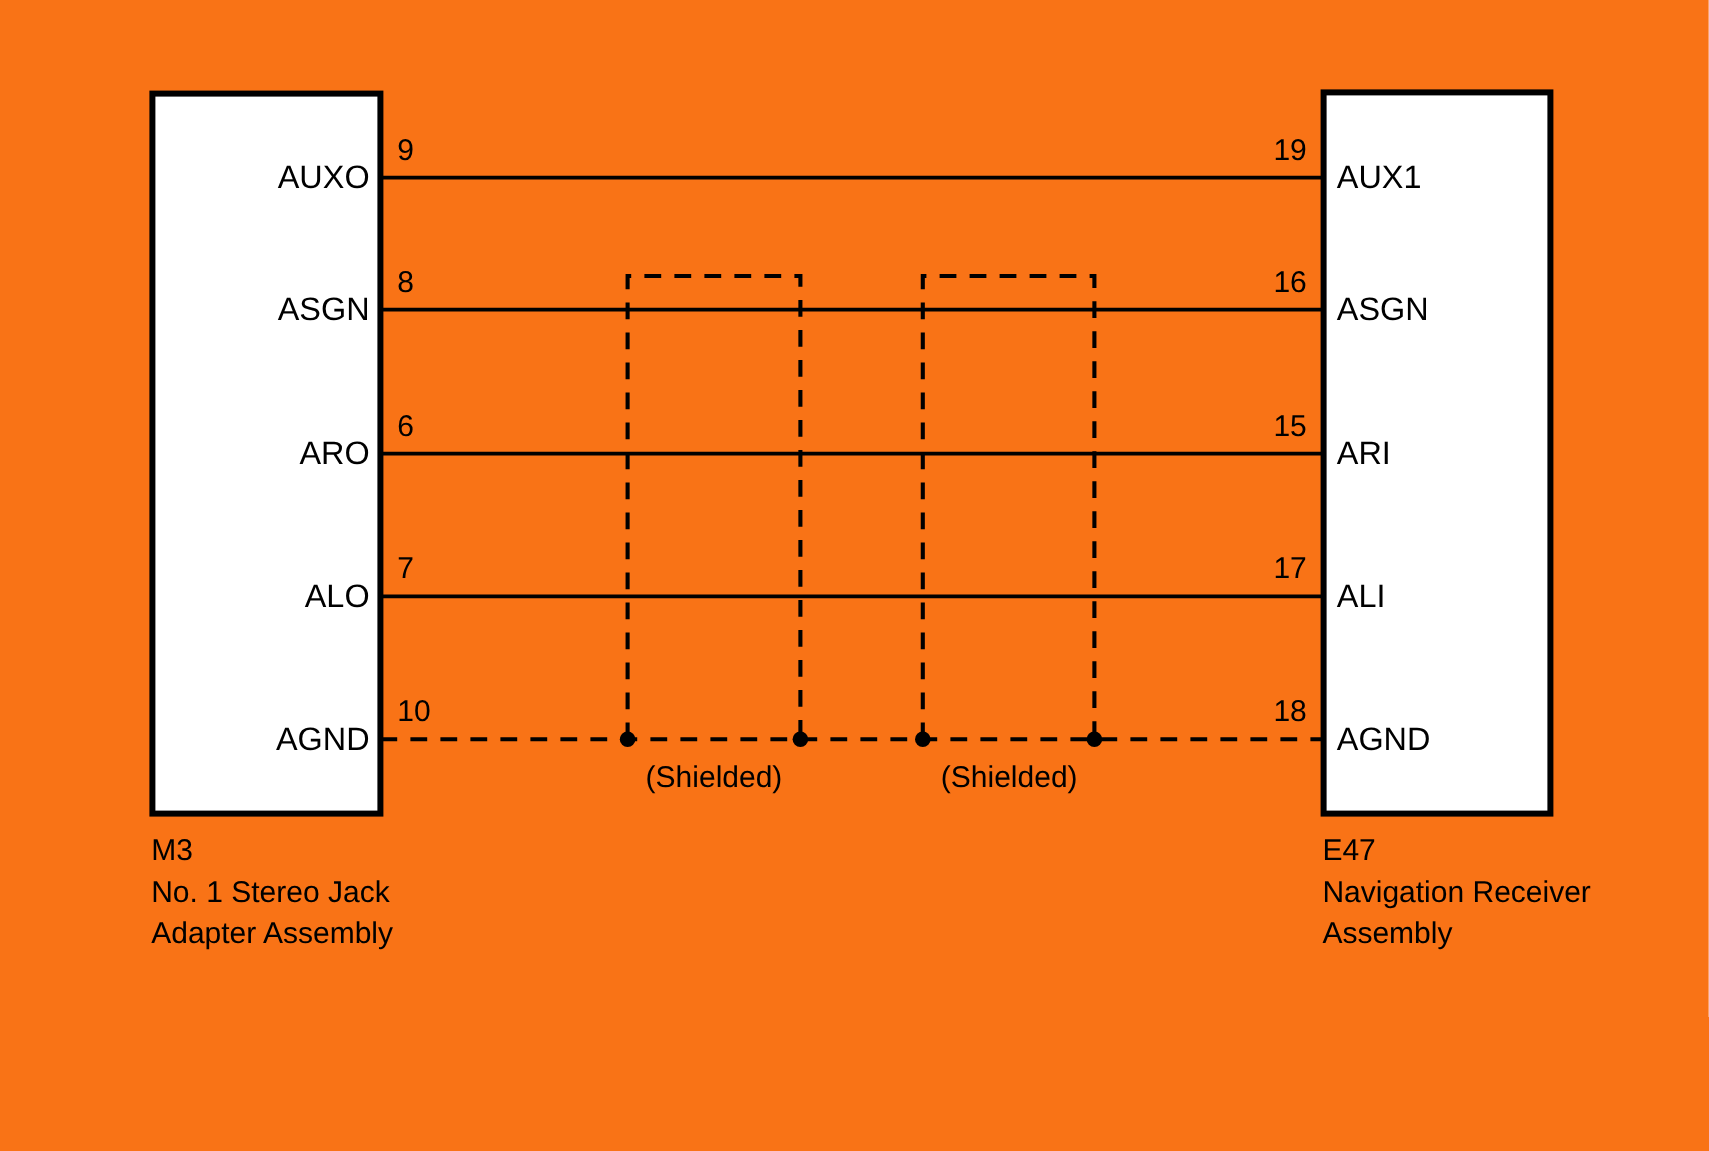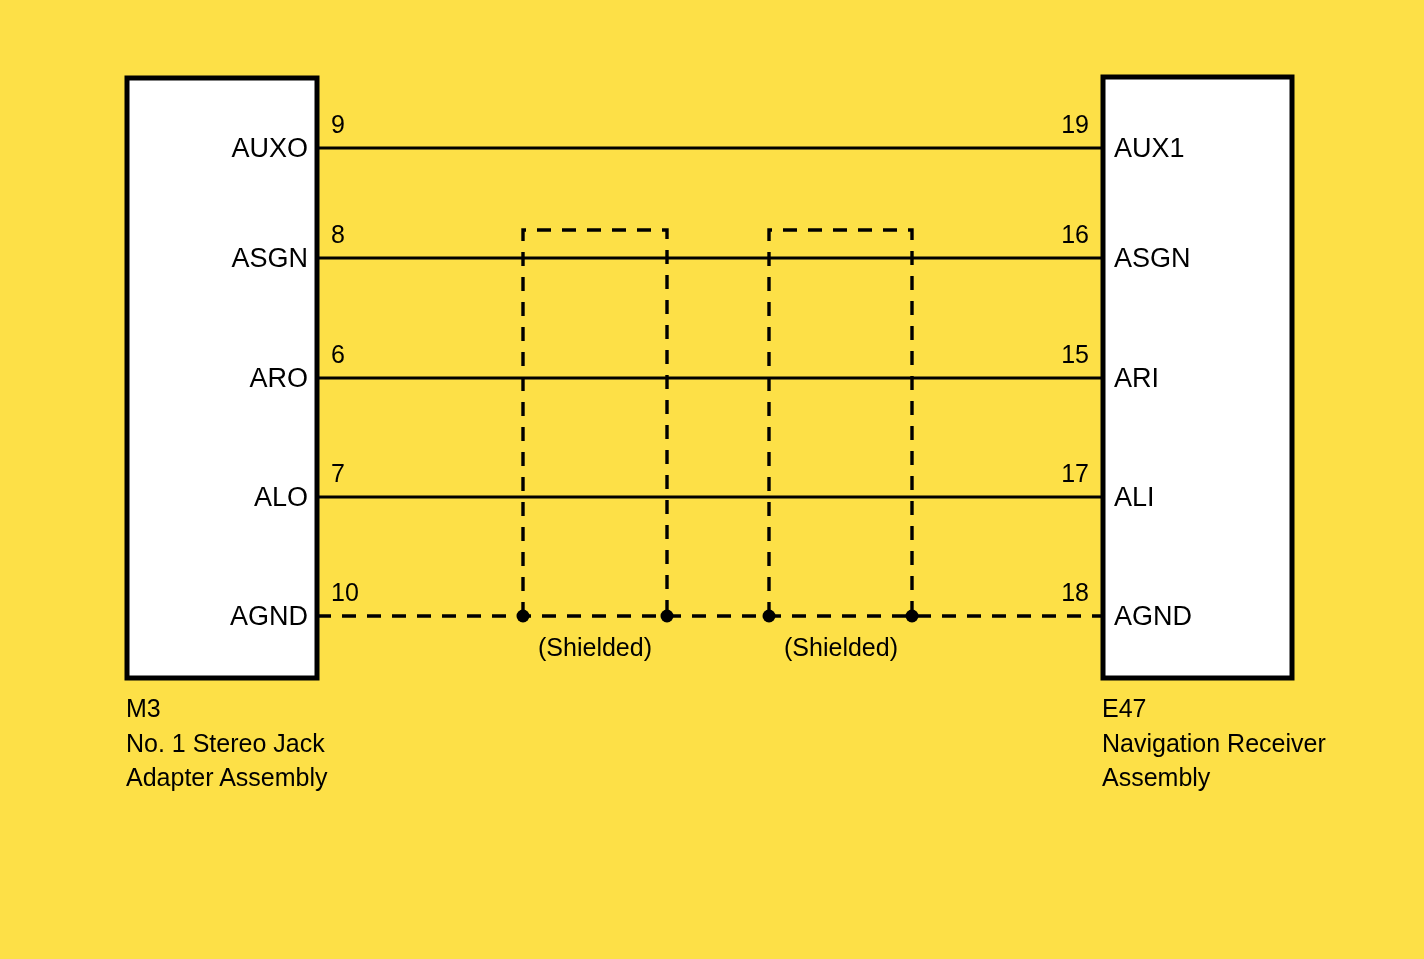--- a/index.html
+++ b/index.html
@@ -5,21 +5,21 @@
 <style>
   html, body {
     margin: 0;
     padding: 0;
     background: #ffffff;
   }
   #page {
     position: relative;
     width: 1424px;
     height: 959px;
-    background: #fde047;
+    background: #f97316;
     font-family: "Liberation Sans", sans-serif;
     color: #000000;
     overflow: hidden;
   }
   svg#diagram {
     position: absolute;
     left: 0;
     top: 0;
     width: 1424px;
     height: 959px;

